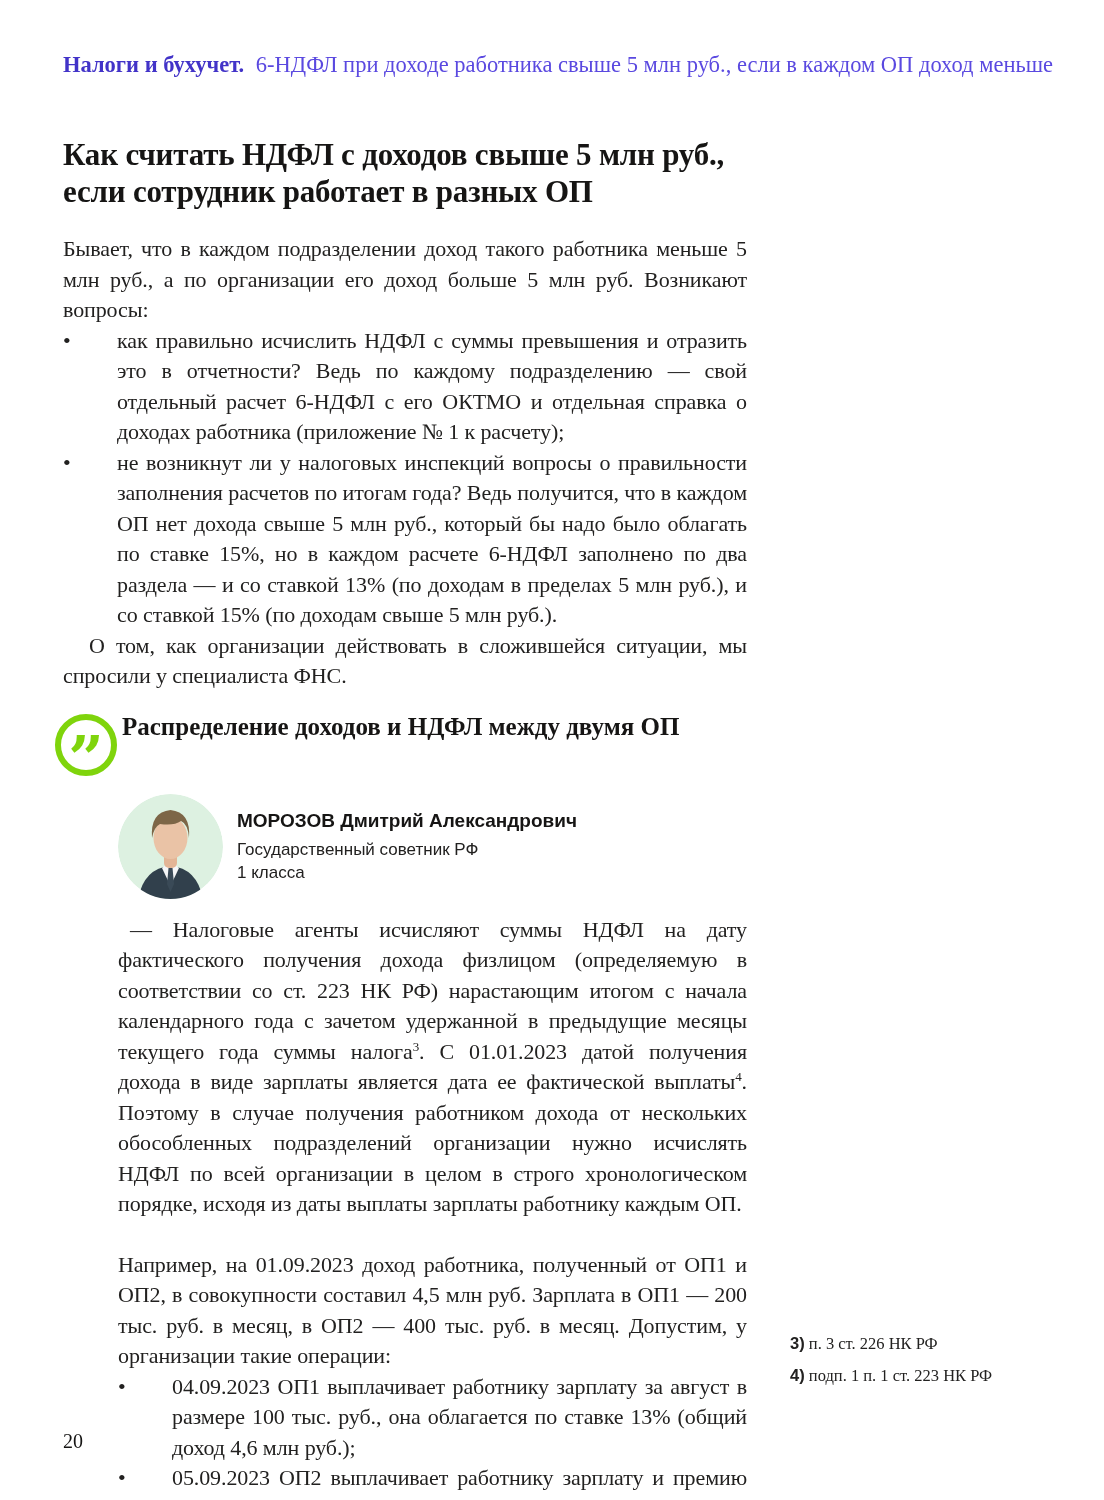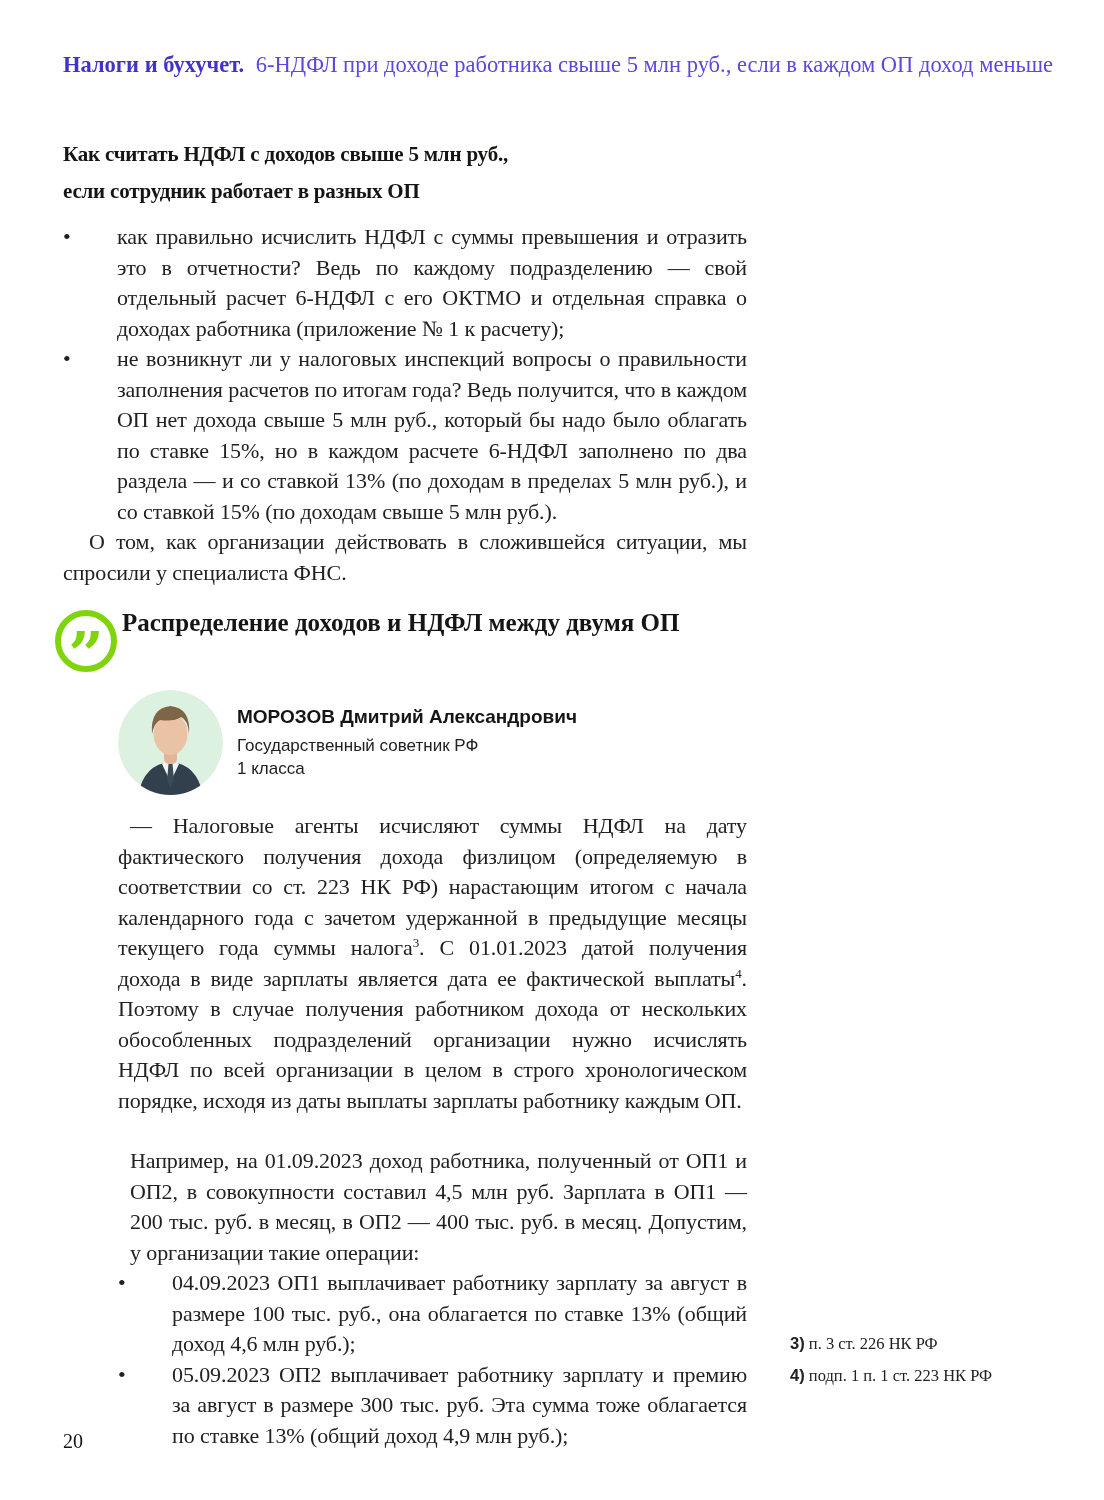--- a/index.html
+++ b/index.html
@@ -32,26 +32,26 @@
     margin-left: 6px;
   }
 
   
   .main-col {
     position: absolute;
     left: 63px; top: 136px;
     width: 684px;
   }
   h1.title {
-    font-size: 21px;
+    font-size: 31px;
     line-height: 37px;
     font-weight: bold;
     color: #161514;
     letter-spacing: -0.2px;
-    margin-bottom: 12px;
+    margin-bottom: 24px;
   }
   h1.title .tl { display: block; }
 
   .body {
     font-size: 22px;
     line-height: 30.5px;
     text-align: justify;
     letter-spacing: -0.1px;
   }
   .bullet { display: flex; }
@@ -121,21 +121,21 @@
     margin-bottom: 6px;
   }
   .atitle {
     font-size: 17px;
     line-height: 23px;
     color: #222120;
   }
 
   .qbody { margin-left: 55px; }
   .qpara1 { text-indent: 12px; margin-bottom: 30px; }
-  .qpara2 { margin-bottom: 0; margin-left: 12px; }
+  .qpara2 { margin-bottom: 0; }
   sup.fnref {
     font-size: 13px;
     line-height: 0;
     vertical-align: super;
   }
 
   
   .footnotes {
     position: absolute;
     left: 790px; top: 1332px;
@@ -168,20 +168,21 @@
     <span class="topic">6-НДФЛ при доходе работника свыше 5 млн руб., если в каждом ОП доход меньше</span>
   </div>
 
   <div class="main-col">
 
     <h1 class="title">
       <span class="tl">Как считать НДФЛ с доходов свыше 5 млн руб.,</span>
       <span class="tl">если сотрудник работает в разных ОП</span>
     </h1>
 
+    <p class="body">Бывает, что в каждом подразделении доход такого работника меньше 5 млн руб., а по организации его доход больше 5 млн руб. Возникают вопросы:</p>
 
     <div class="bullet">
       <span class="dot">•</span>
       <span class="btext body">как правильно исчислить НДФЛ с суммы превышения и отразить это в отчетности? Ведь по каждому подразделению — свой отдельный расчет 6-НДФЛ с его ОКТМО и отдельная справка о доходах работника (приложение № 1 к расчету);</span>
     </div>
     <div class="bullet">
       <span class="dot">•</span>
       <span class="btext body">не возникнут ли у налоговых инспекций вопросы о правильности заполнения расчетов по итогам года? Ведь получится, что в каждом ОП нет дохода свыше 5 млн руб., который бы надо было облагать по ставке 15%, но в каждом расчете 6-НДФЛ заполнено по два раздела — и со ставкой 13% (по доходам в пределах 5 млн руб.), и со ставкой 15% (по доходам свыше 5 млн руб.).</span>
     </div>
 

